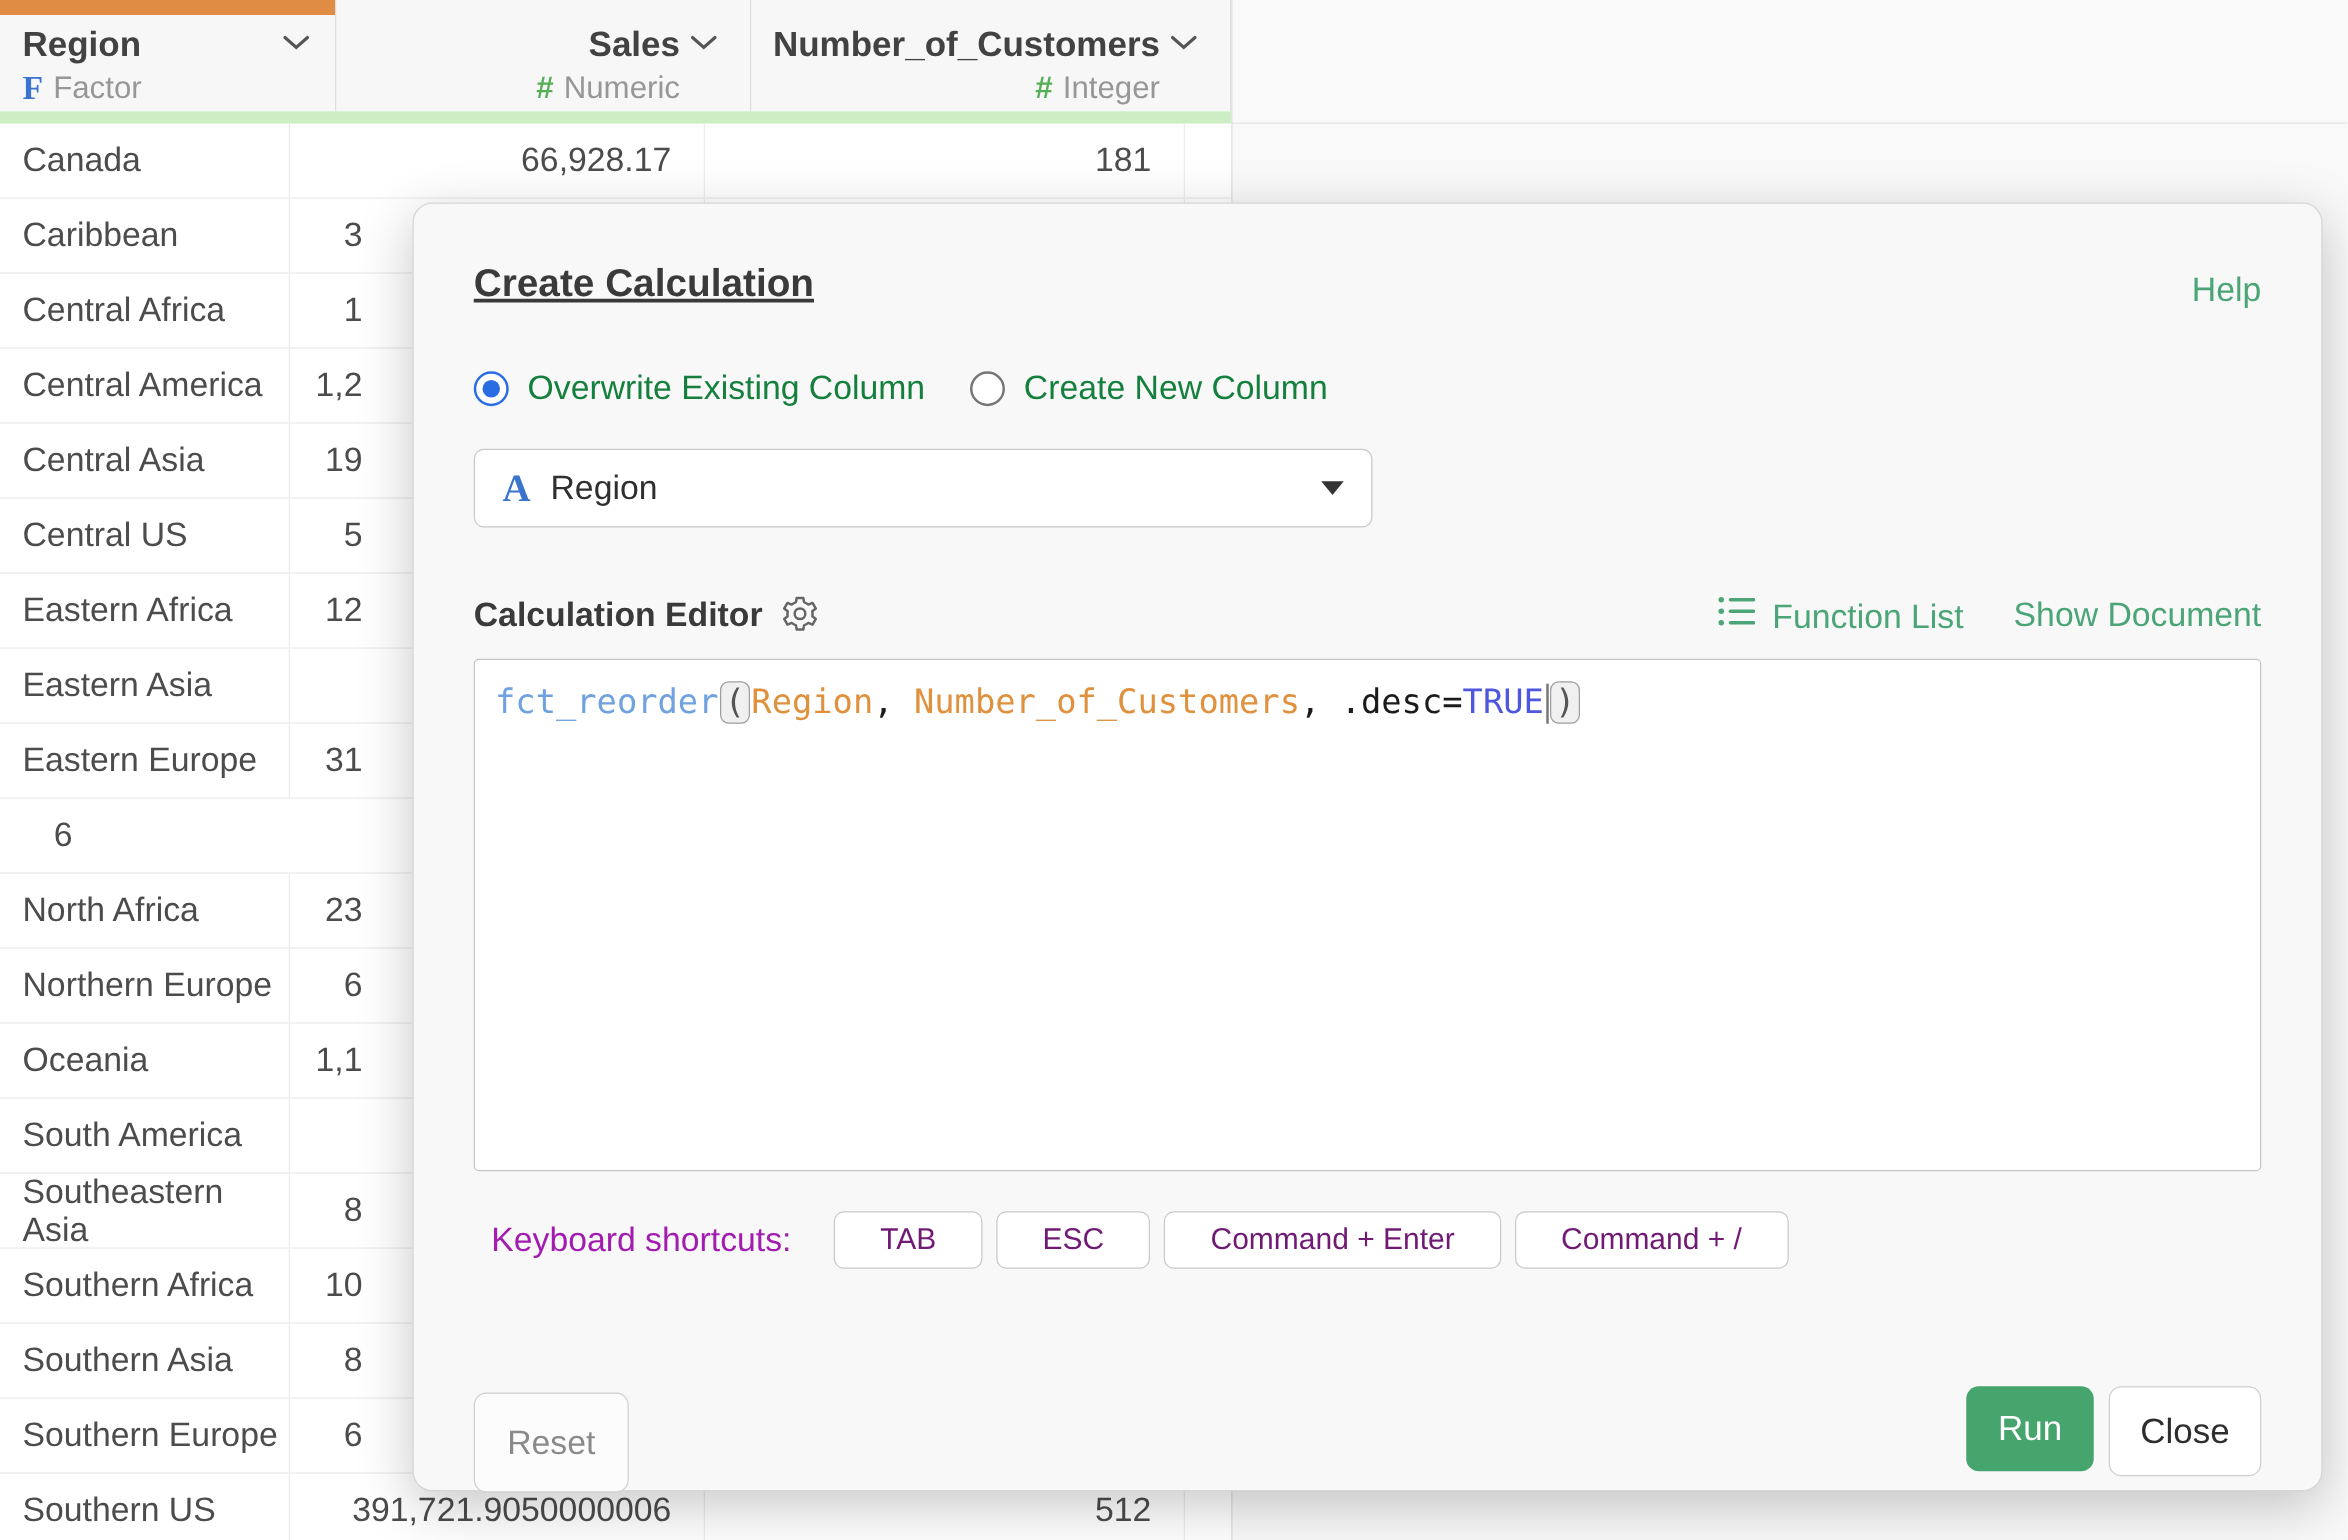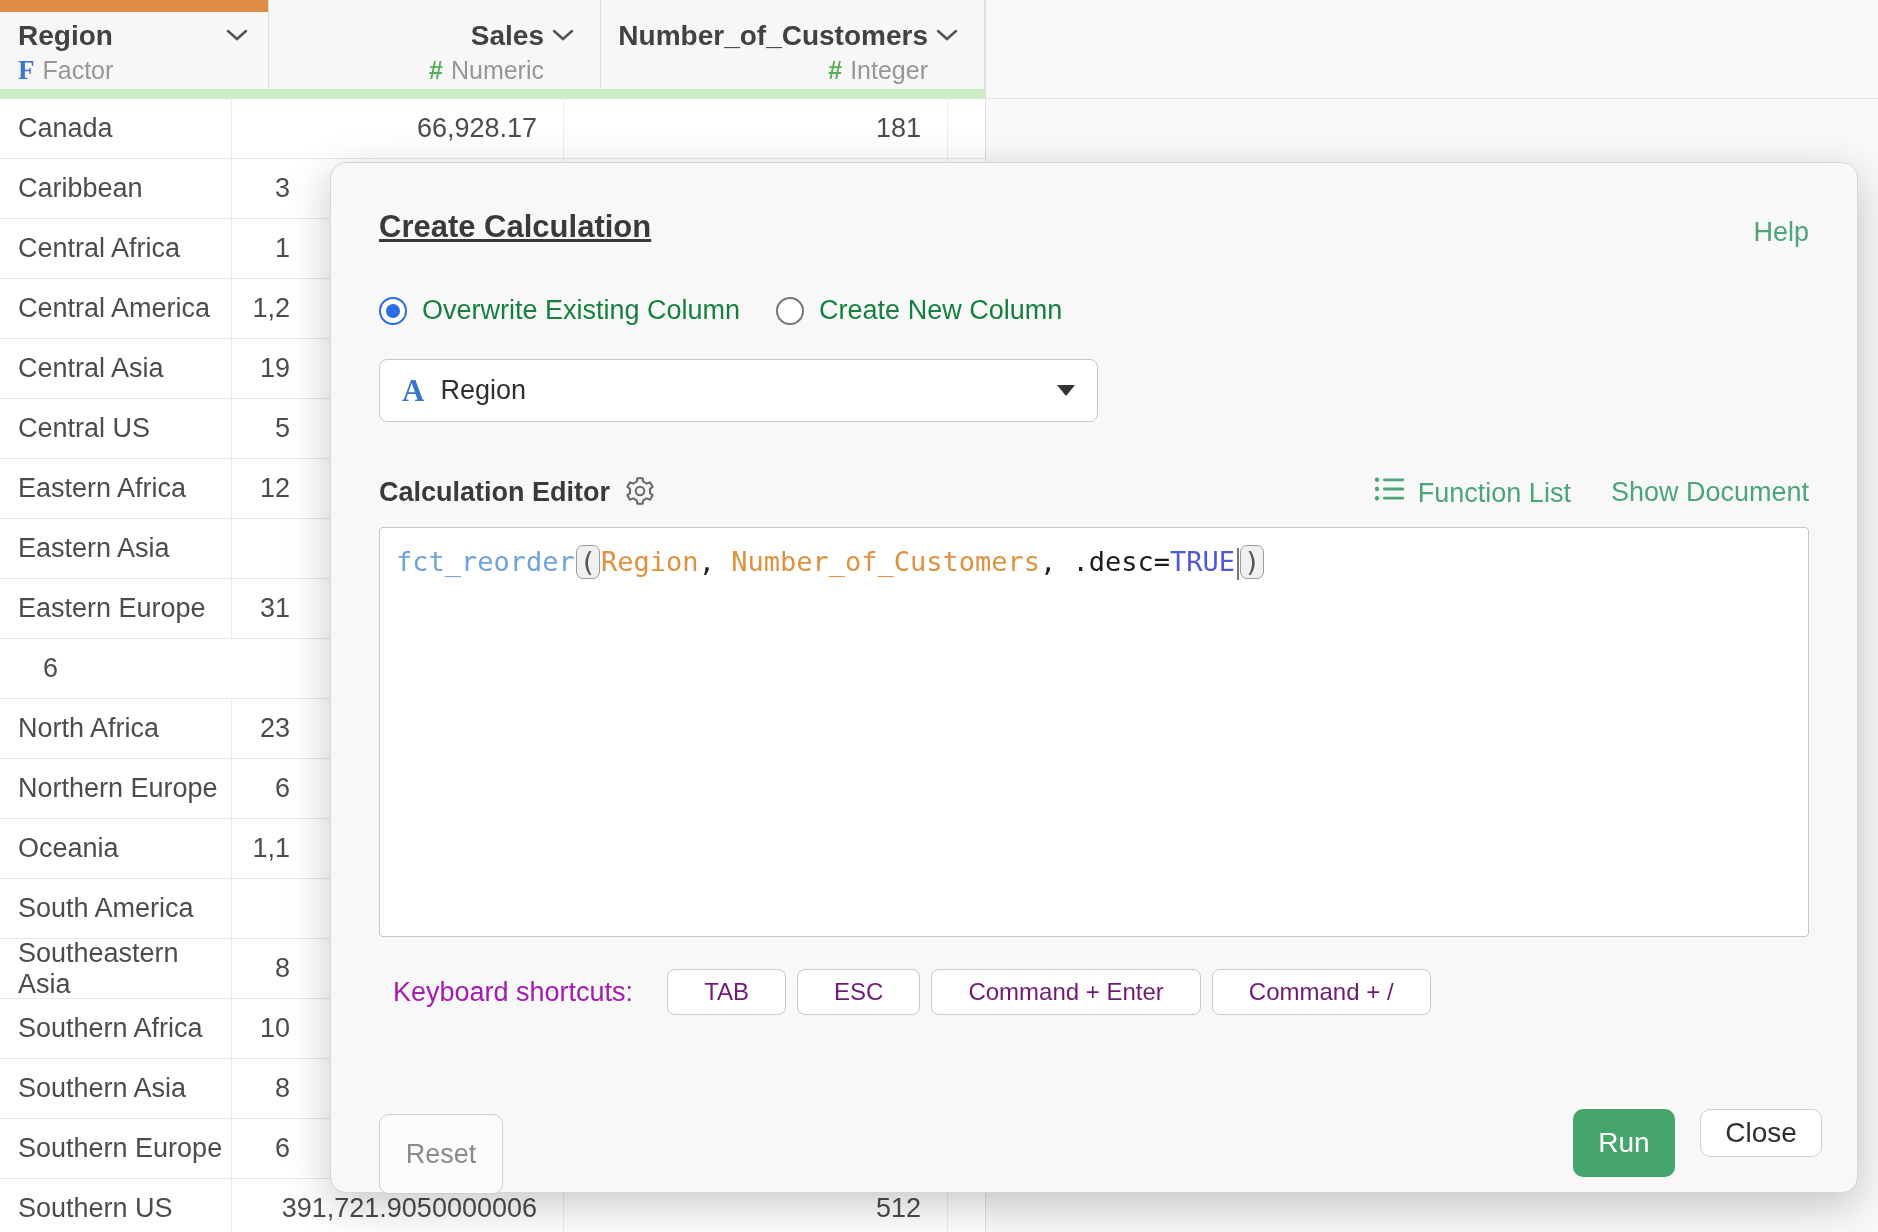--- a/index.html
+++ b/index.html
@@ -83,21 +83,21 @@
   .tok-plain{color:#1b1b1b;}
   .tok-paren{display:inline-block;background:#f0f0f0;border:1.5px solid #9e9e9e;border-radius:7px;padding:0 3px;margin:0 1px;color:#555;line-height:1.2;}
   .tok-cursor{display:inline-block;width:2px;height:32px;background:#777;vertical-align:middle;margin-left:2px;}
   .shortcuts-row{position:absolute;left:62px;top:806px;display:flex;align-items:center;}
   .shortcuts-label{font-size:27px;color:#a21caf;margin-right:34px;}
   .shortcut-keys{display:flex;gap:11px;}
   .kbd{font-size:24px;color:#701a75;background:#fff;border:1.5px solid #c9c9c9;border-radius:8px;padding:8px 36px;white-space:nowrap;}
   .btn{display:flex;align-items:center;justify-content:center;cursor:pointer;font-family:"Liberation Sans",sans-serif;}
   .reset-btn{position:absolute;left:48px;top:951px;width:124px;height:80px;background:#fcfcfc;border:1.5px solid #cfcfcf;border-radius:10px;color:#8a8a8a;font-size:27px;}
   .run-btn{position:absolute;left:1242px;top:946px;width:102px;height:68px;background:var(--run-green);border:none;border-radius:10px;color:#fff;font-size:28px;}
-  .close-btn{position:absolute;left:1356px;top:946px;width:122px;height:48px;background:#fff;border:1.5px solid #cfcfcf;border-radius:10px;color:#2e2e2e;font-size:28px;margin-left:13px;}
+  .close-btn{position:absolute;left:1356px;top:946px;width:122px;height:72px;background:#fff;border:1.5px solid #cfcfcf;border-radius:10px;color:#2e2e2e;font-size:28px;}
 </style>
 </head>
 <body>
 
 <div class="table">
   <div class="thead">
 
     <div class="th region">
       <div class="accent"></div>
       <div class="th-top">

